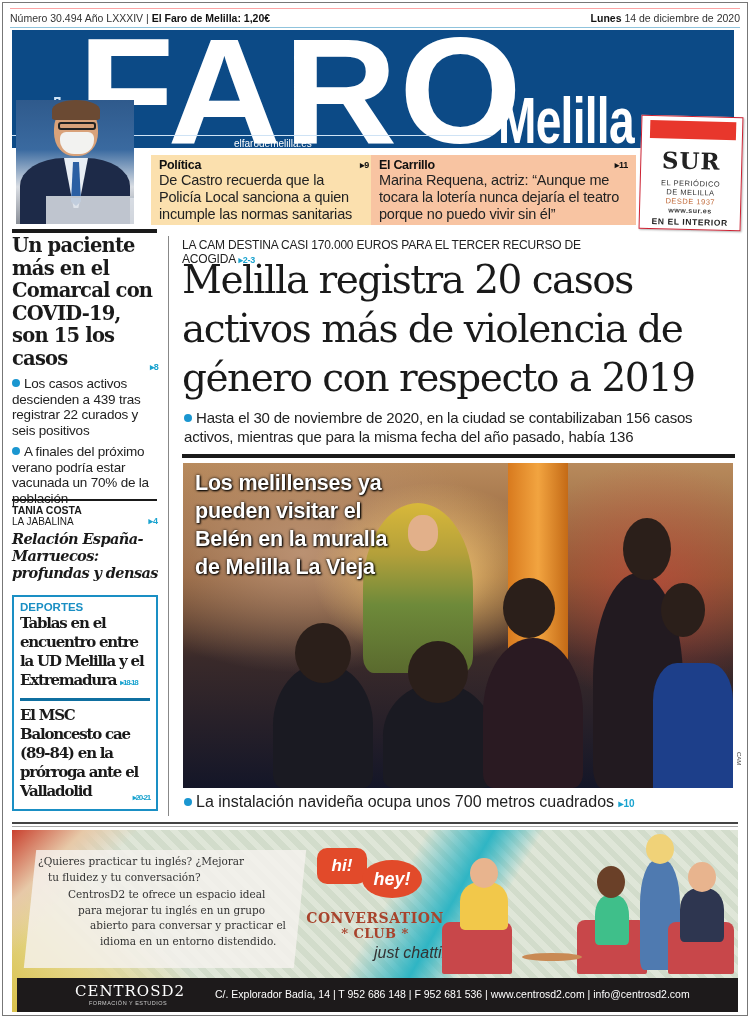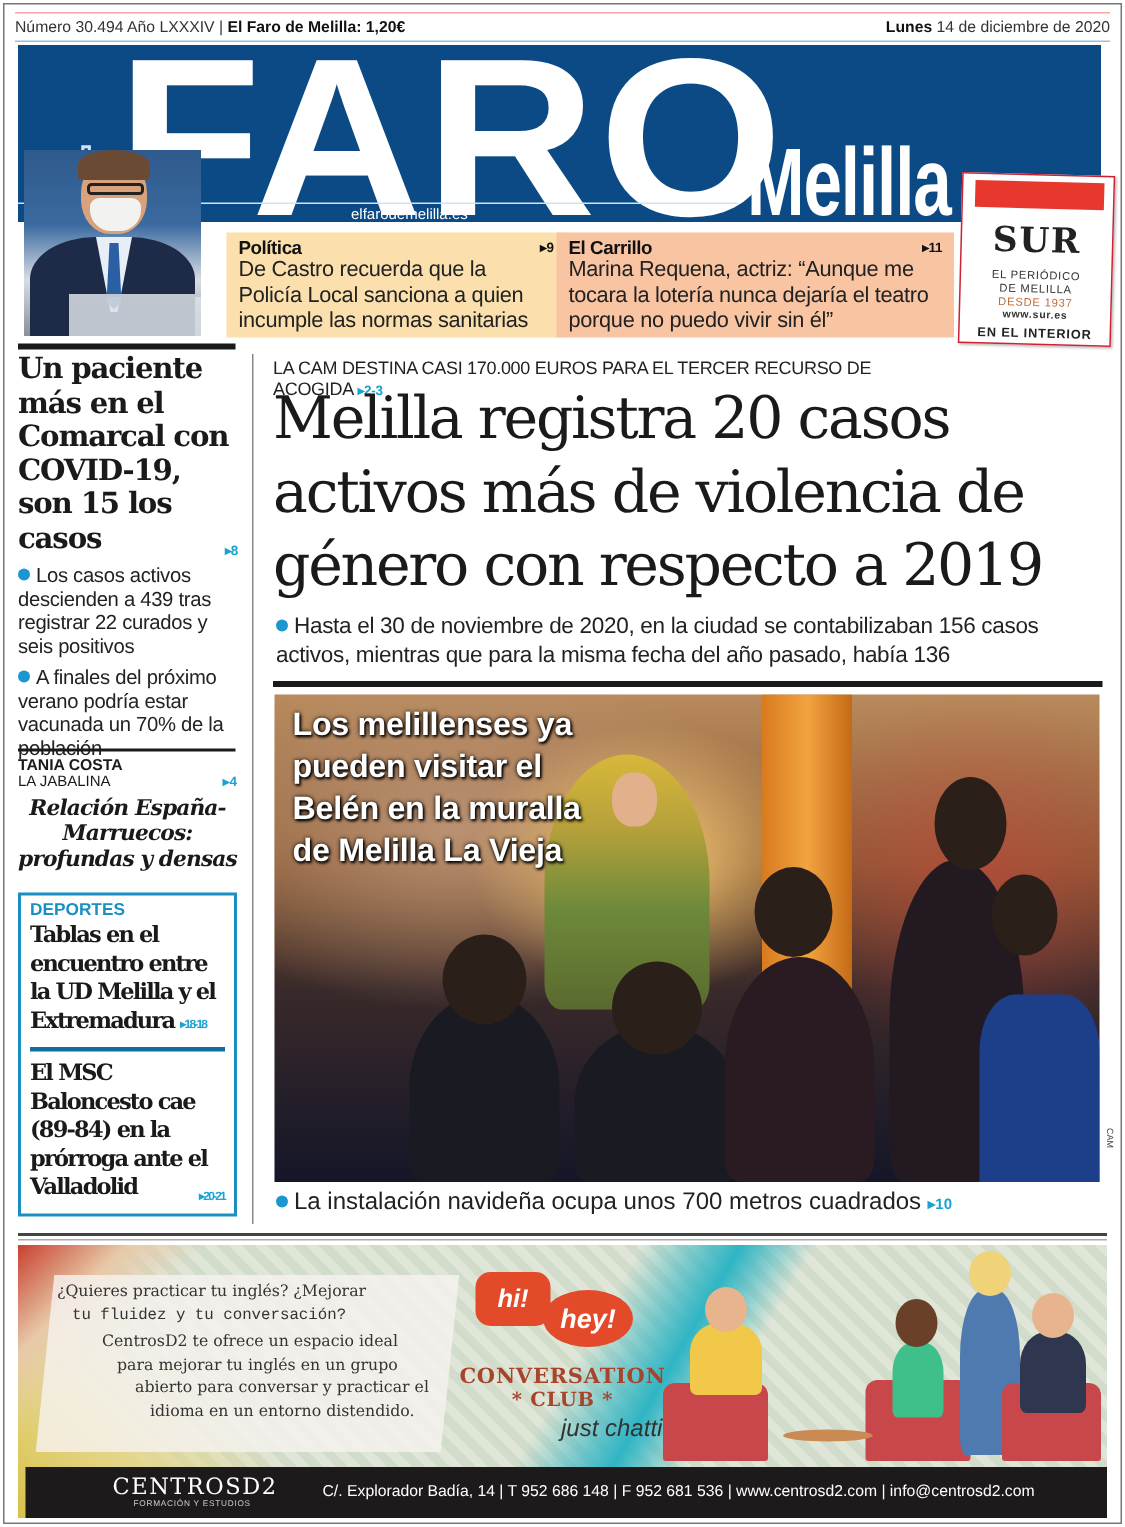--- a/index.html
+++ b/index.html
@@ -57,21 +57,21 @@
   .left-col { left: 12px; top: 235px; width: 146px; }
   .lc-headline { font-family: "DejaVu Serif", serif; font-weight: bold; font-size: 19.5px; line-height: 22.5px; color: #1a1a1a; letter-spacing: -0.8px; }
   .pg-ref { color: #1aa3cf; font-weight: bold; font-size: 9px; font-family: "Liberation Sans", sans-serif; }
   .bullet { font-size: 13.5px; line-height: 15.5px; color: #222; margin-top: 6px; letter-spacing: -0.2px; }
   .dot { display: inline-block; width: 8px; height: 8px; border-radius: 50%; background: #1a96d0; margin-right: 4px; vertical-align: 1px; }
 
   .rule-mid { left: 12px; top: 499px; width: 145px; height: 2px; background: #1a1a1a; }
   .columnist { left: 12px; top: 504px; width: 146px; }
   .col-name { font-weight: bold; font-size: 10.5px; line-height: 12px; }
   .col-section { font-size: 10px; line-height: 11px; display: flex; justify-content: space-between; }
-  .col-title { font-family: "DejaVu Serif", serif; font-style: italic; font-weight: bold; font-size: 14.5px; line-height: 17px; text-align: center; margin-top: 3px; letter-spacing: -0.6px; }
+  .col-title { font-family: "DejaVu Serif", serif; font-style: italic; font-weight: bold; font-size: 14.5px; line-height: 17px; text-align: left; margin-top: 3px; letter-spacing: -0.6px; }
 
   
   .sports { left: 12px; top: 595px; width: 146px; height: 216px; border: 2px solid #1a8fc4; padding: 3px 6px; }
   .sp-label { color: #1a8fc4; font-weight: bold; font-size: 11.5px; line-height: 14px; }
   .sp-story { font-family: "DejaVu Serif", serif; font-weight: bold; font-size: 15px; line-height: 19px; letter-spacing: -1.2px; color: #1a1a1a; }
   .sp-rule { height: 3px; background: #0f6fa0; margin: 6px 0 5px; }
   .sp-ref { float: right; margin-top: 6px; }
 
   
   .vsep { left: 168px; top: 236px; width: 1px; height: 580px; background: #888; }
@@ -105,21 +105,21 @@
 
   
   .ad { left: 12px; top: 830px; width: 726px; height: 182px; overflow: hidden;
     background:
       linear-gradient(135deg, #c9402e 0%, #e7c9a8 8%, transparent 14%),
       linear-gradient(45deg, #d9c14a 0%, #e4d68a 12%, transparent 24%),
       linear-gradient(120deg, transparent 50%, #2fb5c4 58%, transparent 64%),
       repeating-linear-gradient(45deg, #dfe6d8 0 6px, #d2dccb 6px 12px); }
   .ad-panel { position: absolute; left: 18px; top: 20px; width: 270px; height: 118px; background: rgba(245,242,238,0.82); transform: skewX(-6deg); }
   .ad-text { position: absolute; left: 26px; top: 24px; width: 260px; font-family: "DejaVu Serif", serif; font-size: 10.5px; line-height: 15.5px; color: #333; }
-  .ad-text .l2 { padding-left: 10px; font-family: Liberation Mono, monospace; }
+  .ad-text .l2 { padding-left: 10px; }
   .ad-text .b1 { padding-left: 30px; margin-top: 2px; }
   .ad-text .b2 { padding-left: 40px; }
   .ad-text .b3 { padding-left: 52px; }
   .ad-text .b4 { padding-left: 62px; }
   .ad-text .b5 { padding-left: 80px; margin-top: 2px; }
   .bubble { position: absolute; background: #e24a2a; color: #fff; font-weight: bold; font-style: italic; text-align: center; border-radius: 50%; }
   .bubble-hi { left: 305px; top: 18px; width: 50px; height: 36px; font-size: 17px; line-height: 36px; border-radius: 10px; }
   .bubble-hey { left: 350px; top: 30px; width: 60px; height: 38px; font-size: 18px; line-height: 38px; }
   .ad-conv { position: absolute; left: 283px; top: 80px; width: 160px; text-align: center; font-family: "DejaVu Serif", serif; font-weight: bold; color: #a8432c; font-size: 14px; line-height: 16px; letter-spacing: 0.5px; }
   .ad-club { font-size: 13px; }

